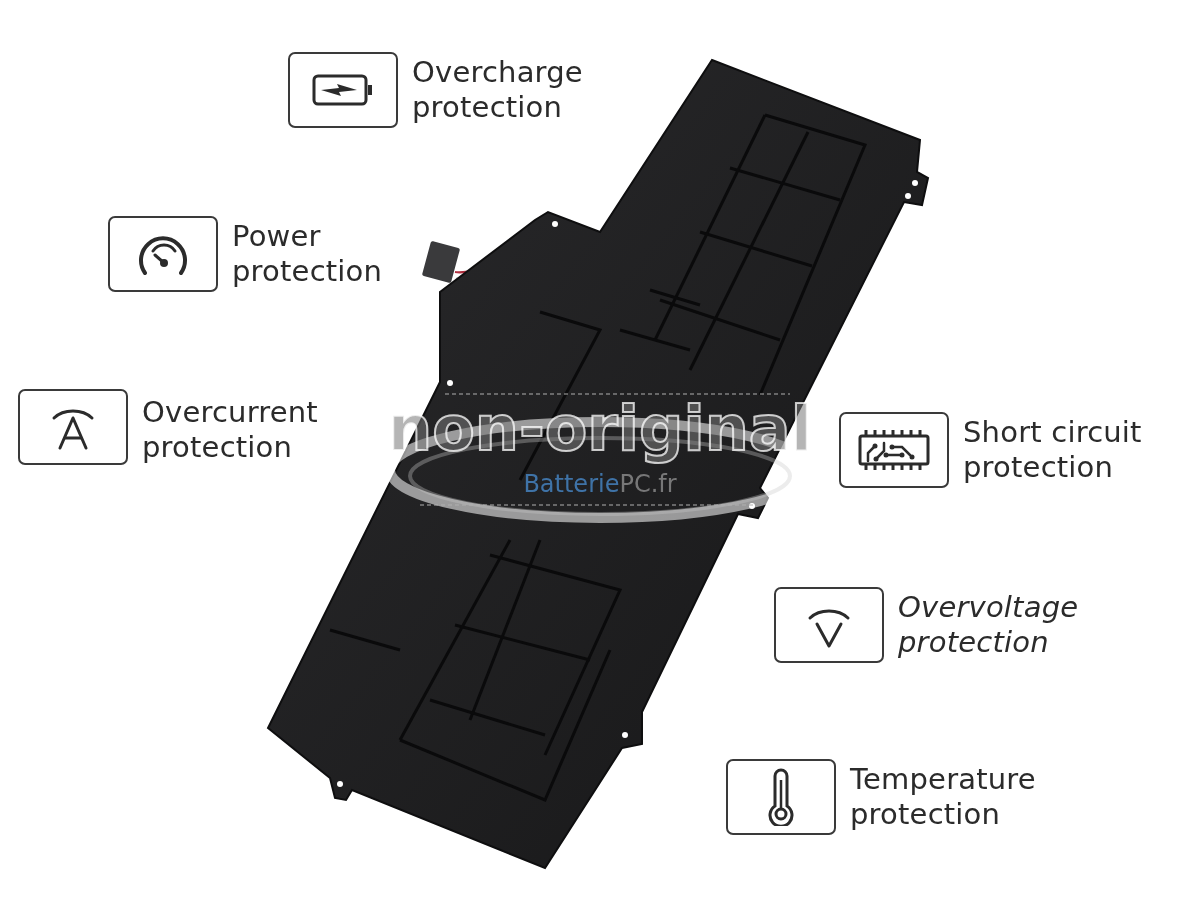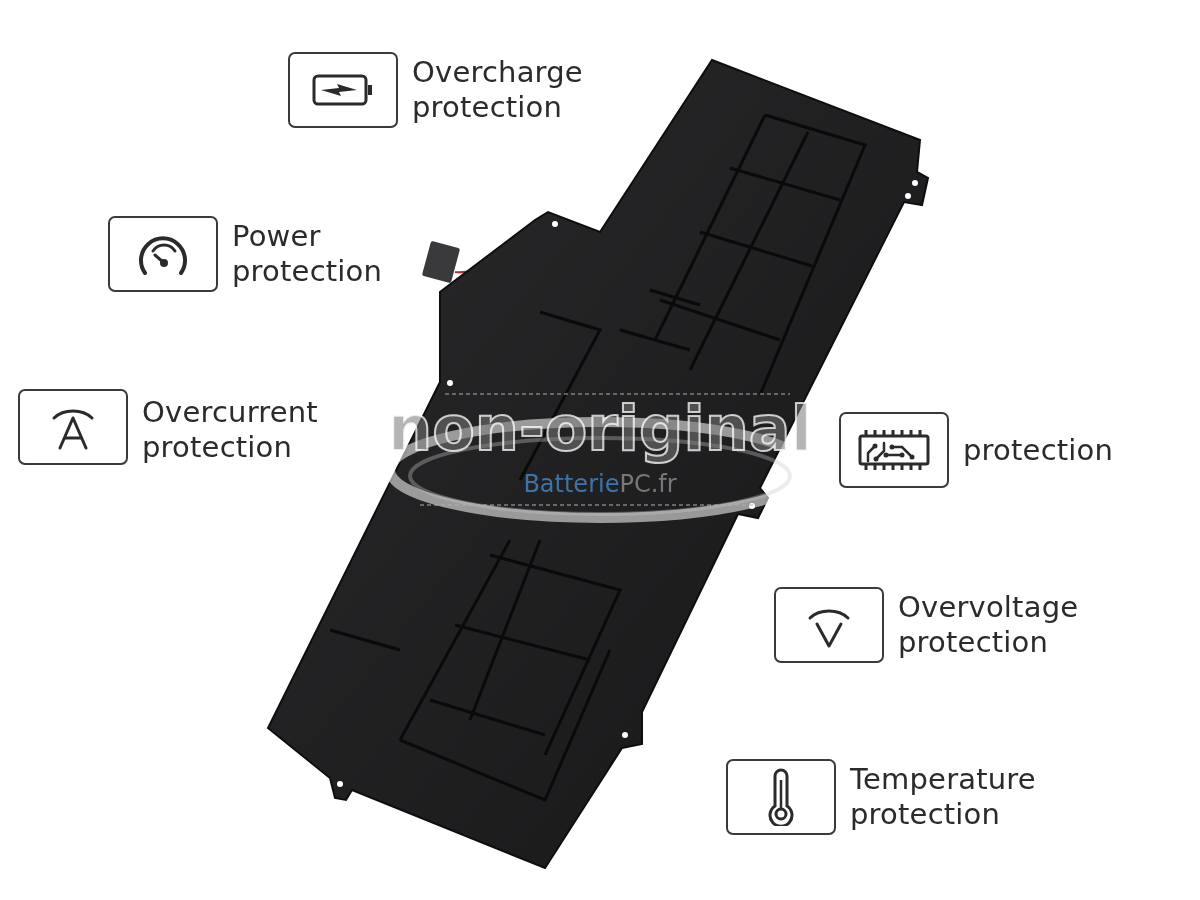--- a/index.html
+++ b/index.html
@@ -152,25 +152,26 @@
         <circle cx="19" cy="19" r="2.5"></circle>
           <circle cx="20" cy="32" r="2.5"></circle>
         <circle cx="36" cy="20" r="2.5"></circle>
           <circle cx="30" cy="28" r="2.5"></circle>
         <circle cx="46" cy="28" r="2.5"></circle>
           <circle cx="56" cy="30" r="2.5"></circle>
       </g>
     </svg>
   </div>
   <div class="label">
+    <span>Short circuit</span>
     <span>protection</span>
   </div>
 </div>
 
-<div class="feature" style="left:774px; top:587px;">
+<div class="feature" style="left:774px; top:587px;font-style:italic;">
   <div class="icon-box">
     <svg width="54" height="54" viewBox="0 0 54 54">
       <path d="M8 20 A24 18 0 0 1 46 20" fill="none" stroke="#2b2b2b" stroke-width="3" stroke-linecap="round"></path>
       <path d="M15 26 L27 48 L39 26" fill="none" stroke="#2b2b2b" stroke-width="3" stroke-linecap="round" stroke-linejoin="round"></path>
     </svg>
   </div>
   <div class="label">
     <span>Overvoltage</span>
     <span>protection</span>
   </div>

